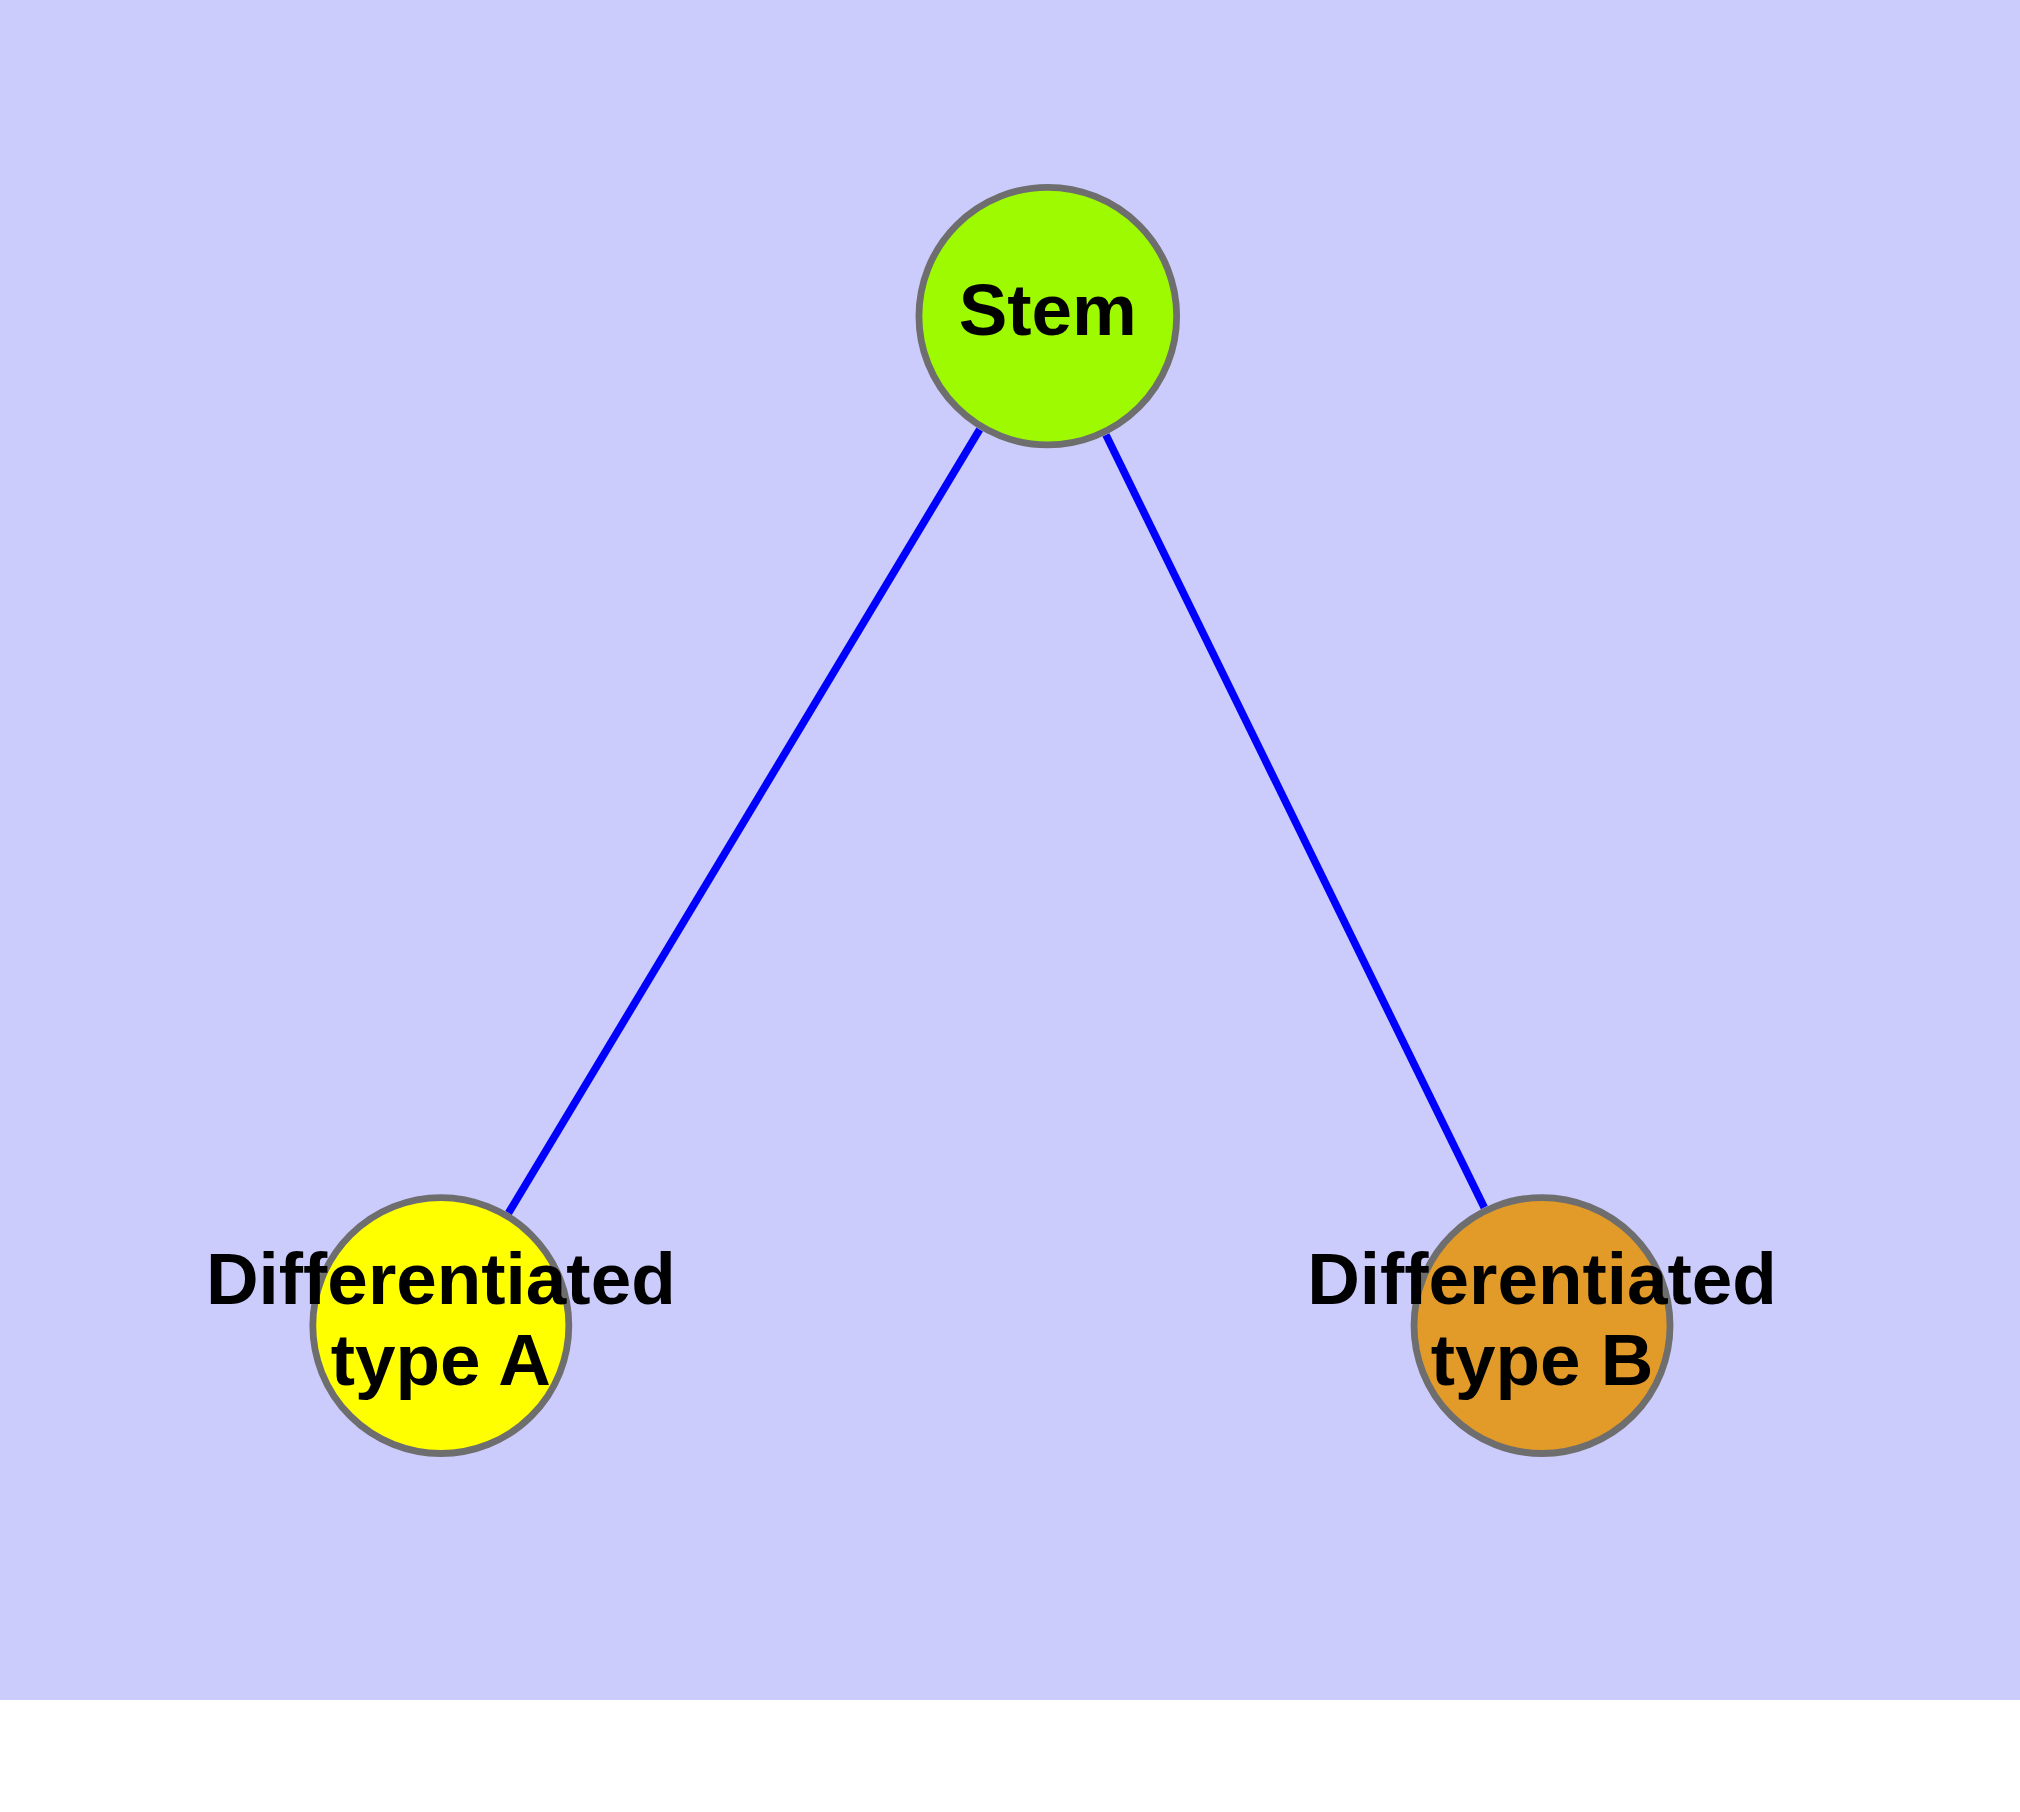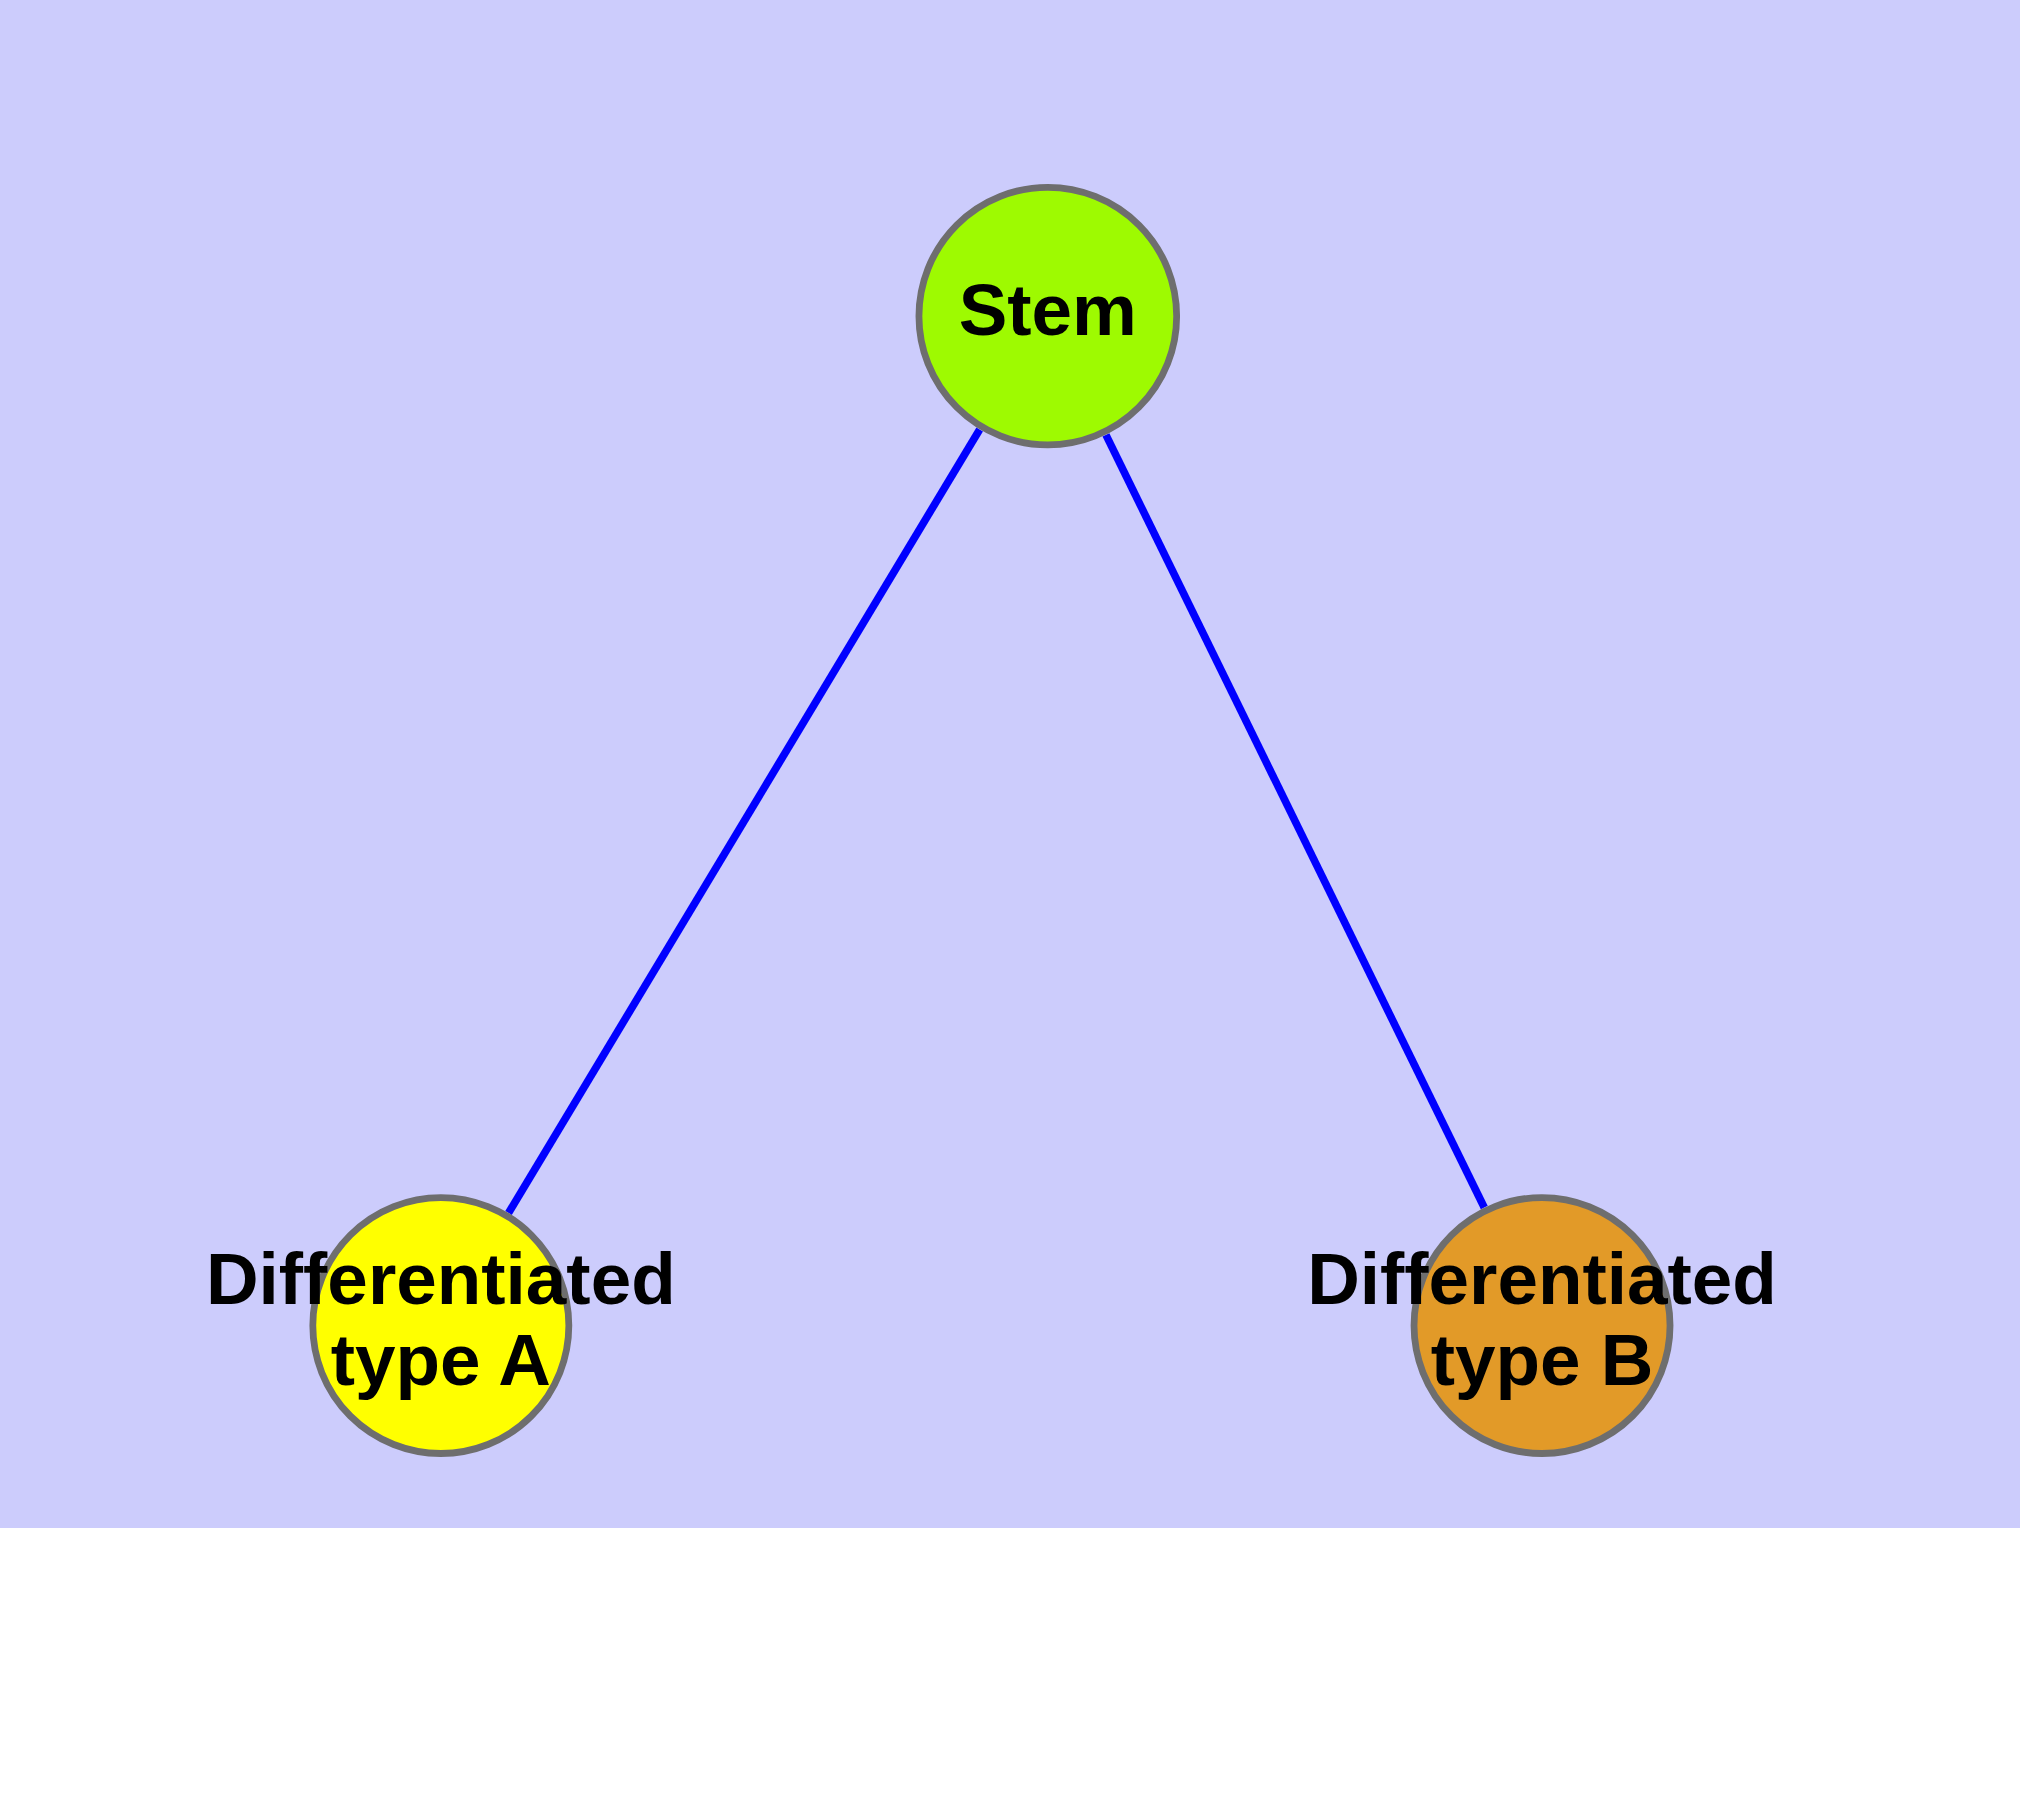--- a/index.html
+++ b/index.html
@@ -28,21 +28,21 @@
     font-weight: bold;
     fill: #000000;
     text-anchor: middle;
     dominant-baseline: middle;
     white-space: pre;
   }
 </style>
 </head>
 <body>
 
-<div id="canvas" style="width: 2021px; height: 1528px;">
+<div id="canvas" style="width: 2021px; height: 1700px;">
   <svg id="graph-svg" viewBox="0 0 2384 2138" preserveAspectRatio="none" xmlns="http://www.w3.org/2000/svg" style="width: 2021px; height: 1812px;">
 
     <rect id="bg-rect" x="0" y="0" width="2384" height="2138" fill="#ccccfc"></rect>
 
     <g id="edges-layer">
         <line x1="1155.6231321953007" y1="506.69951055223015" x2="599.8616314726178" y2="1431.1575375923353" stroke="#0000ff" stroke-width="9" stroke-linecap="butt"></line>
         <line x1="1304.5864019540682" y1="513.1139017620843" x2="1750.8532544687143" y2="1424.7842642748521" stroke="#0000ff" stroke-width="9" stroke-linecap="butt"></line>
       </g>
     <g id="nodes-layer">
         <circle cx="1236" cy="373" r="152" fill="#9efa01" stroke="#6e6e6e" stroke-width="8"></circle>

